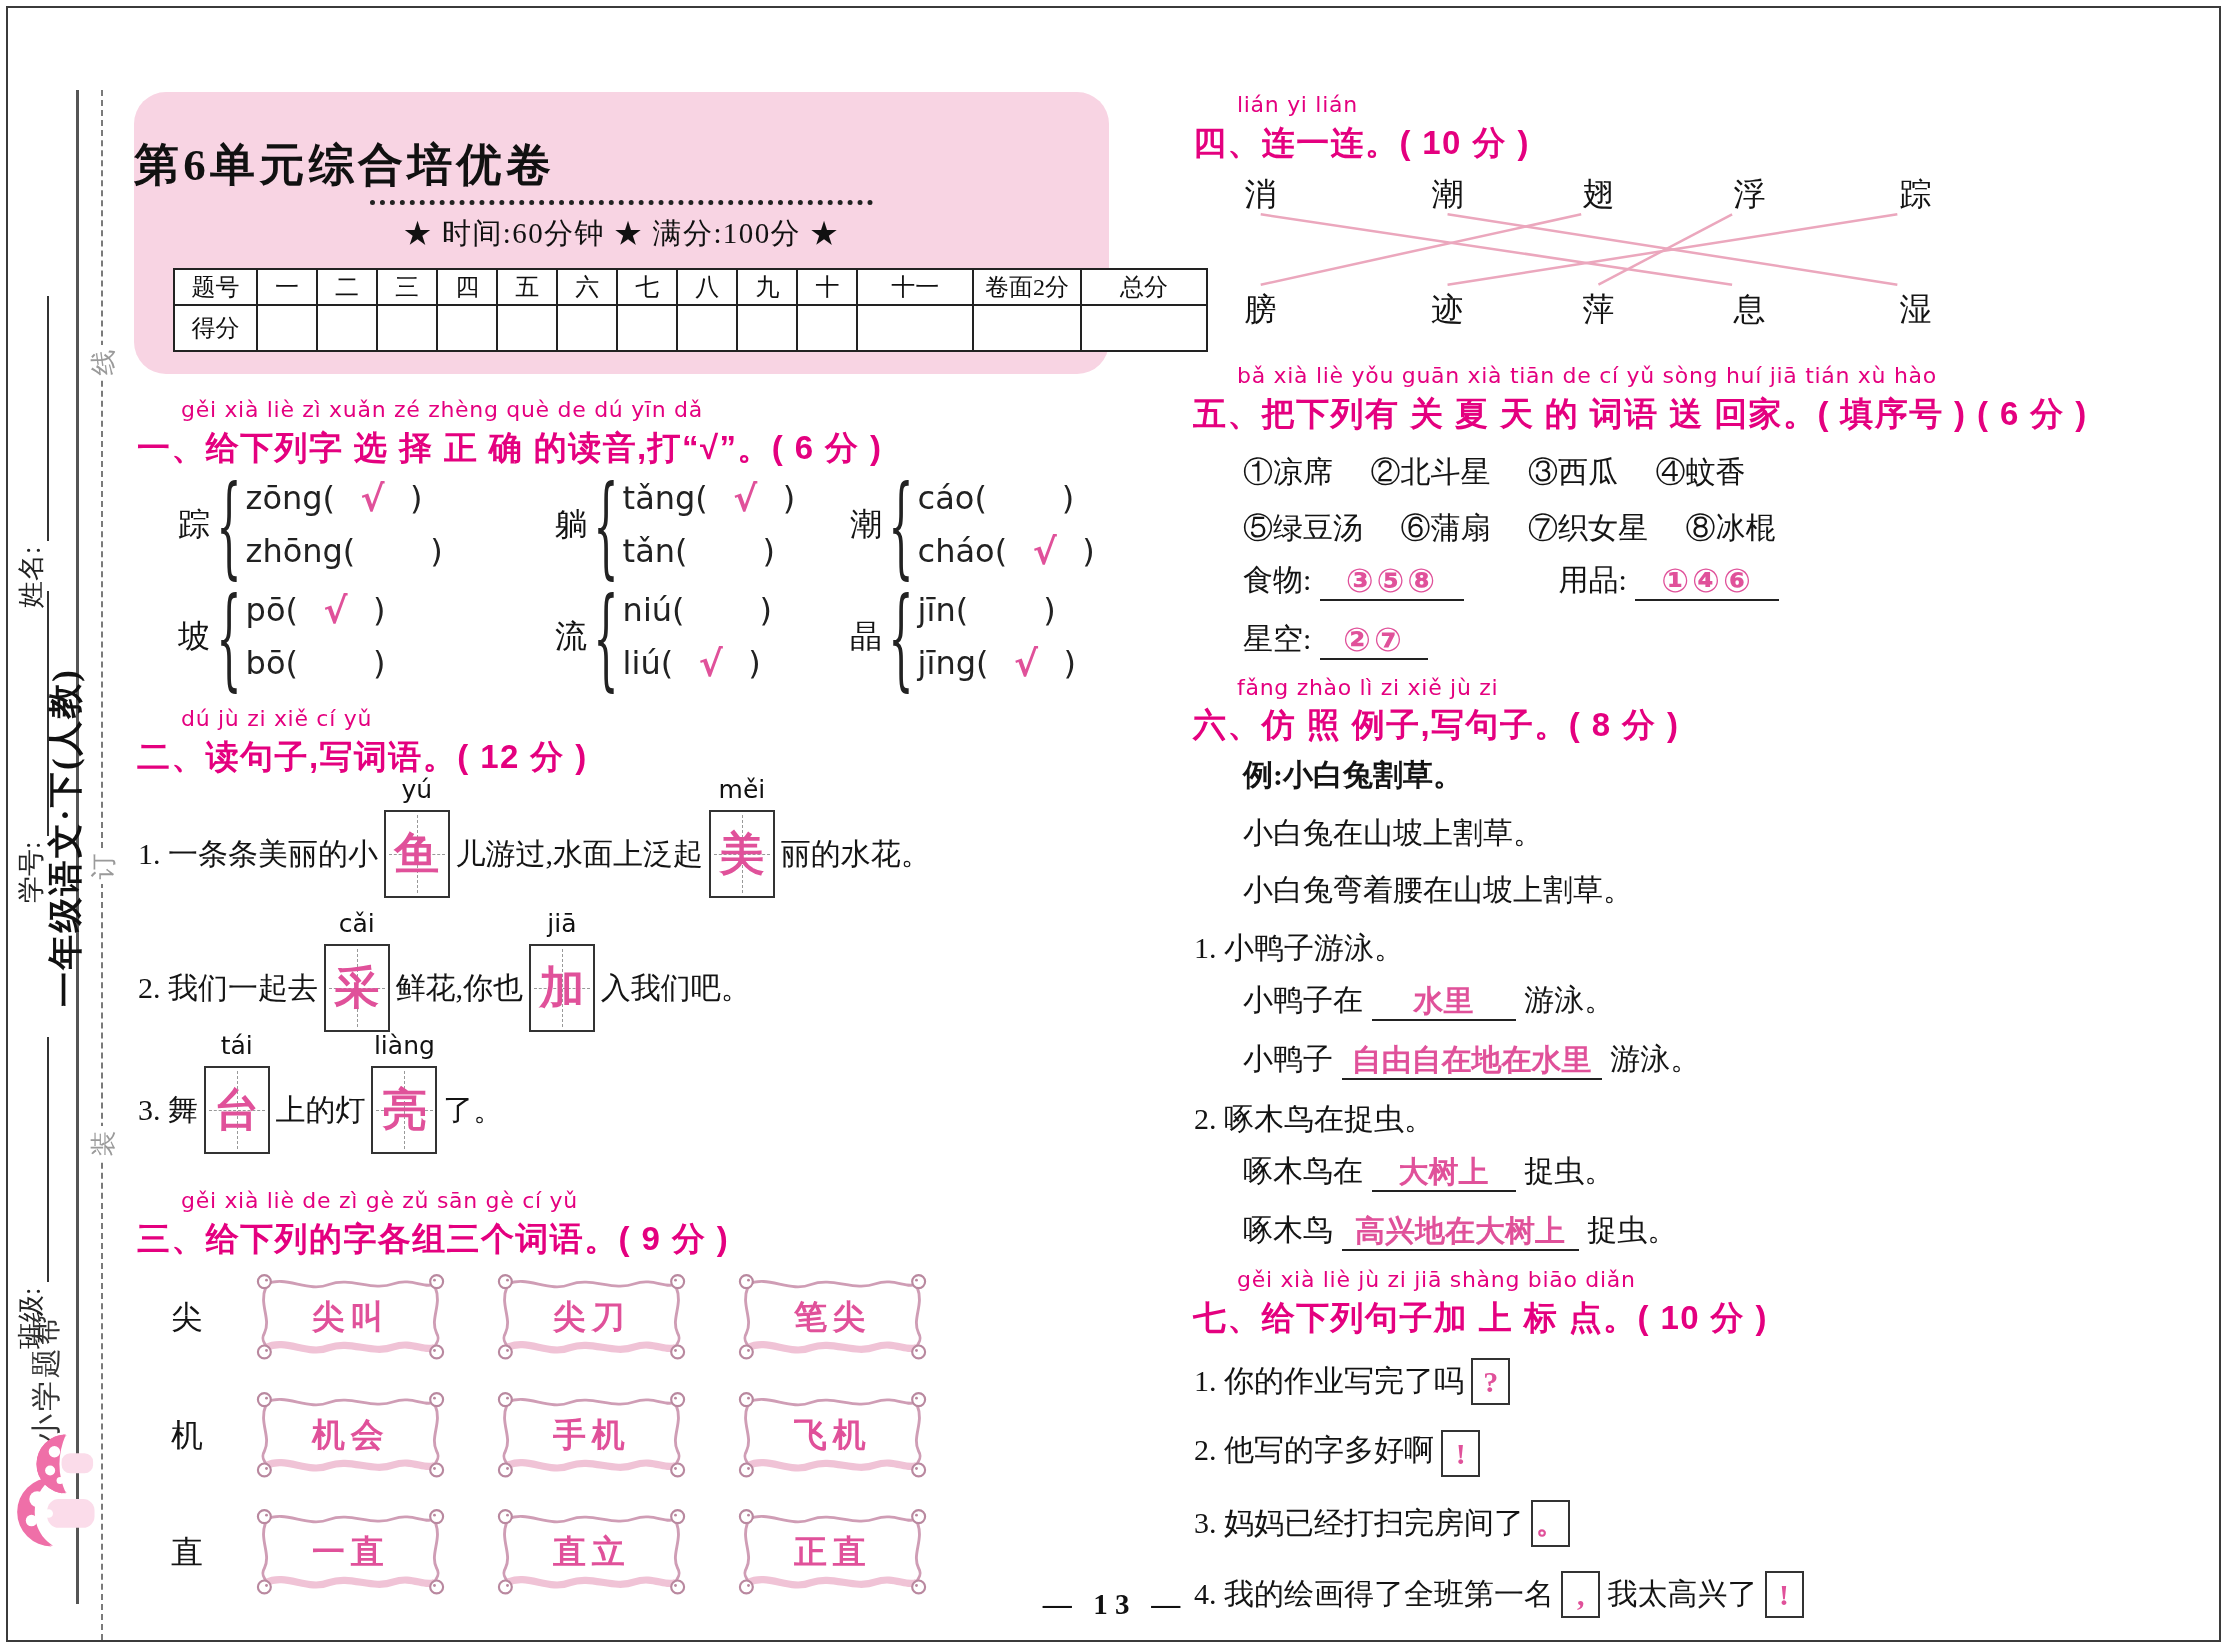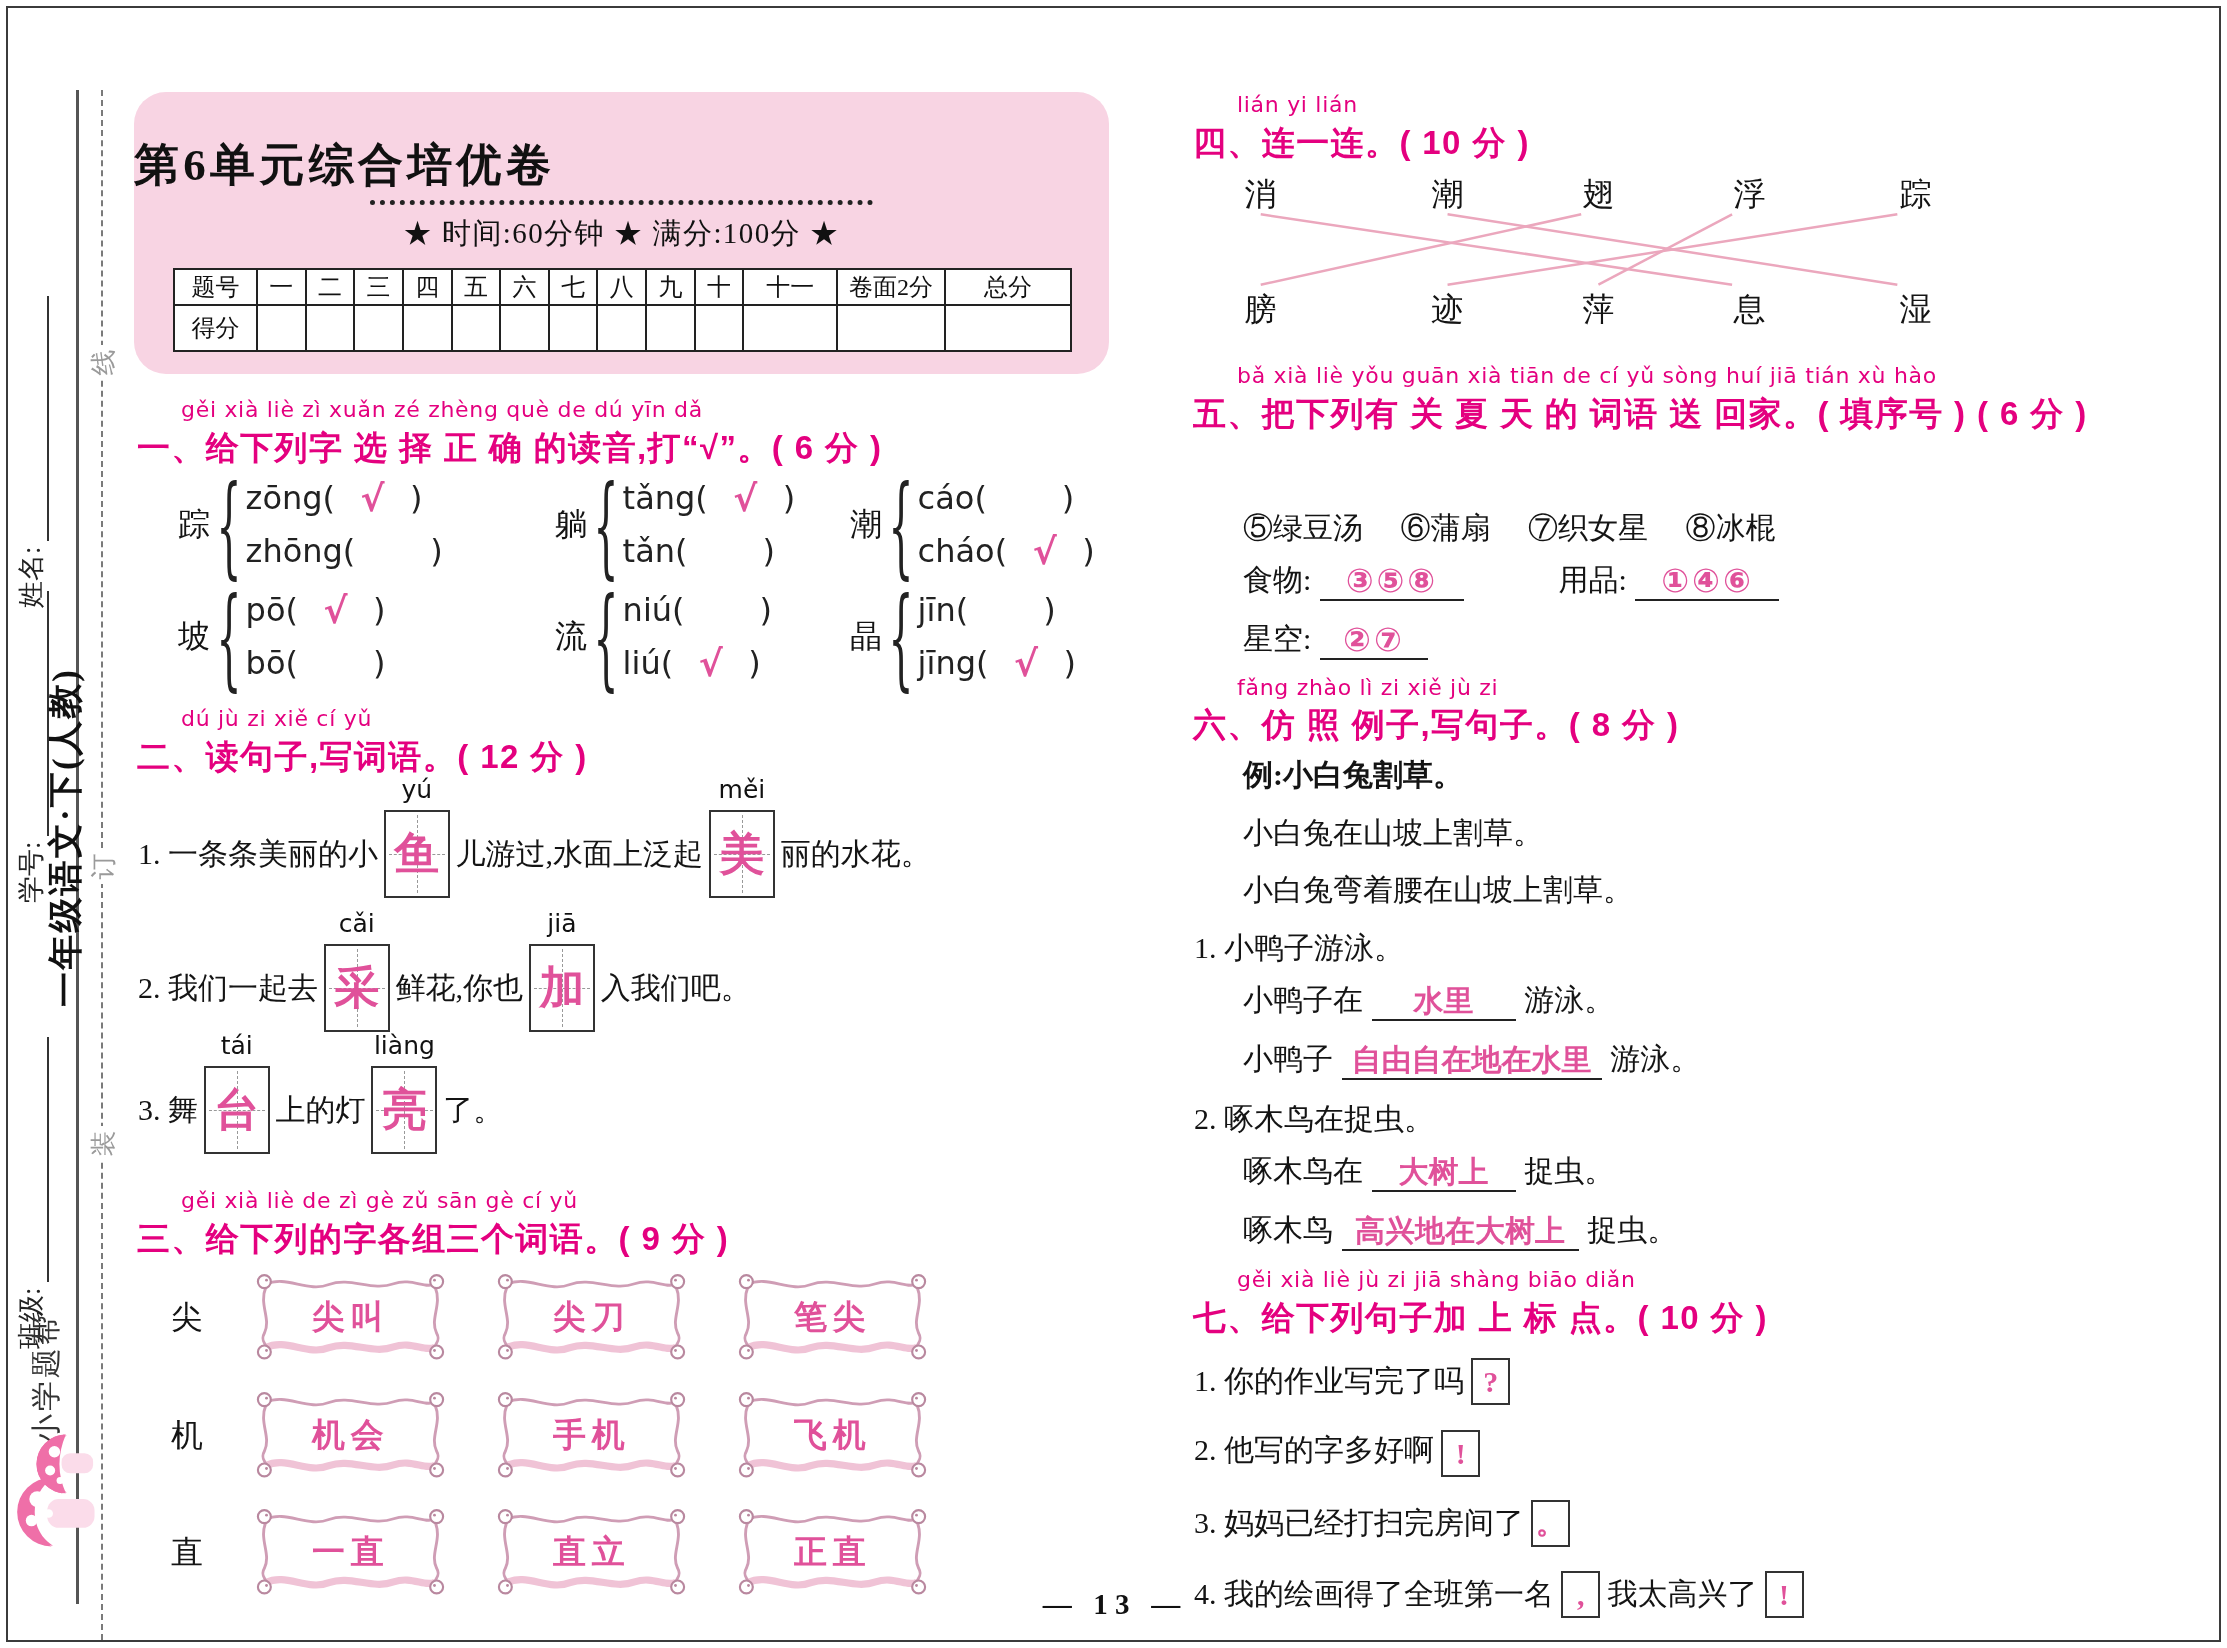--- a/index.html
+++ b/index.html
@@ -23,21 +23,21 @@
   .vtitle{font-size:35px;font-weight:bold;color:#111;letter-spacing:2.2px;}
   .vbrand{font-size:30px;color:#333;letter-spacing:2.9px;}
   .bindchar{position:absolute;left:86px;width:35px;height:35px;line-height:35px;text-align:center;
             background:#fff;color:#9a9a9a;font-size:26px;transform:rotate(-90deg);}
 
   
   .pinkbox{position:absolute;left:134px;top:92px;width:975px;height:282px;background:var(--boxpink);border-radius:32px;}
   .extitle{position:absolute;left:0;right:0;top:43px;text-align:left;font-size:45px;font-weight:bold;color:#111;letter-spacing:4.3px;}
   .dotline{position:absolute;left:236px;top:108px;width:503px;border-bottom:5px dotted #222;}
   .exsub{position:absolute;left:0;right:0;top:122px;text-align:center;font-size:29px;color:#111;letter-spacing:1.4px;}
-  table.score{position:absolute;left:39px;top:176px;width:899px;height:82px;border-collapse:collapse;background:#fff;}
+  table.score{position:absolute;left:39px;top:176px;width:1035px;height:82px;border-collapse:collapse;background:#fff;}
   table.score td{border:2.2px solid #222;text-align:center;font-size:24px;color:#111;padding:0;}
   table.score tr:first-child td{height:36px;}
   table.score tr:last-child td{height:46px;}
 
   
   .pyg{position:absolute;font-family:"DejaVu Sans","Liberation Sans",sans-serif;font-size:22px;color:var(--magenta);letter-spacing:0.7px;}
   .qtitle{position:absolute;font-family:"Liberation Sans","DejaVu Sans",sans-serif;font-size:33px;font-weight:bold;color:var(--magenta);letter-spacing:1.4px;}
 
   
   .q1item{position:absolute;display:flex;align-items:center;}
@@ -470,20 +470,21 @@
     <span class="q4ch" style="left:678px;top:8.6px;">踪</span>
     <span class="q4ch" style="left:23px;top:124px;">膀</span>
     <span class="q4ch" style="left:210px;top:124px;">迹</span>
     <span class="q4ch" style="left:361px;top:124px;">萍</span>
     <span class="q4ch" style="left:512px;top:124px;">息</span>
     <span class="q4ch" style="left:678px;top:124px;">湿</span>
   </div>
 
   <div class="pyg" style="left:1237px;top:363px;">bǎ  xià  liè yǒu guān xià tiān de   cí   yǔ  sòng huí  jiā         tián  xù  hào</div>
   <div class="qtitle" style="left:1193px;top:392px;">五、把下列有 关 夏 天 的 词语 送 回家。( 填序号 ) ( 6 分 )</div>
+  <div class="tline" style="left:1243px;top:452px;">①凉席　 ②北斗星　 ③西瓜　 ④蚊香</div>
   <div class="tline" style="left:1243px;top:508px;">⑤绿豆汤　 ⑥蒲扇　 ⑦织女星　 ⑧冰棍</div>
   <div class="tline" style="left:1243px;top:560px;">
     <span>食物:</span>
     <span class="ansline circ">③⑤⑧</span>
     <span style="display:inline-block;width:86px;"></span>
     <span>用品:</span>
     <span class="ansline circ">①④⑥</span>
   </div>
   <div class="tline" style="left:1243px;top:619px;">
     <span>星空:</span>

